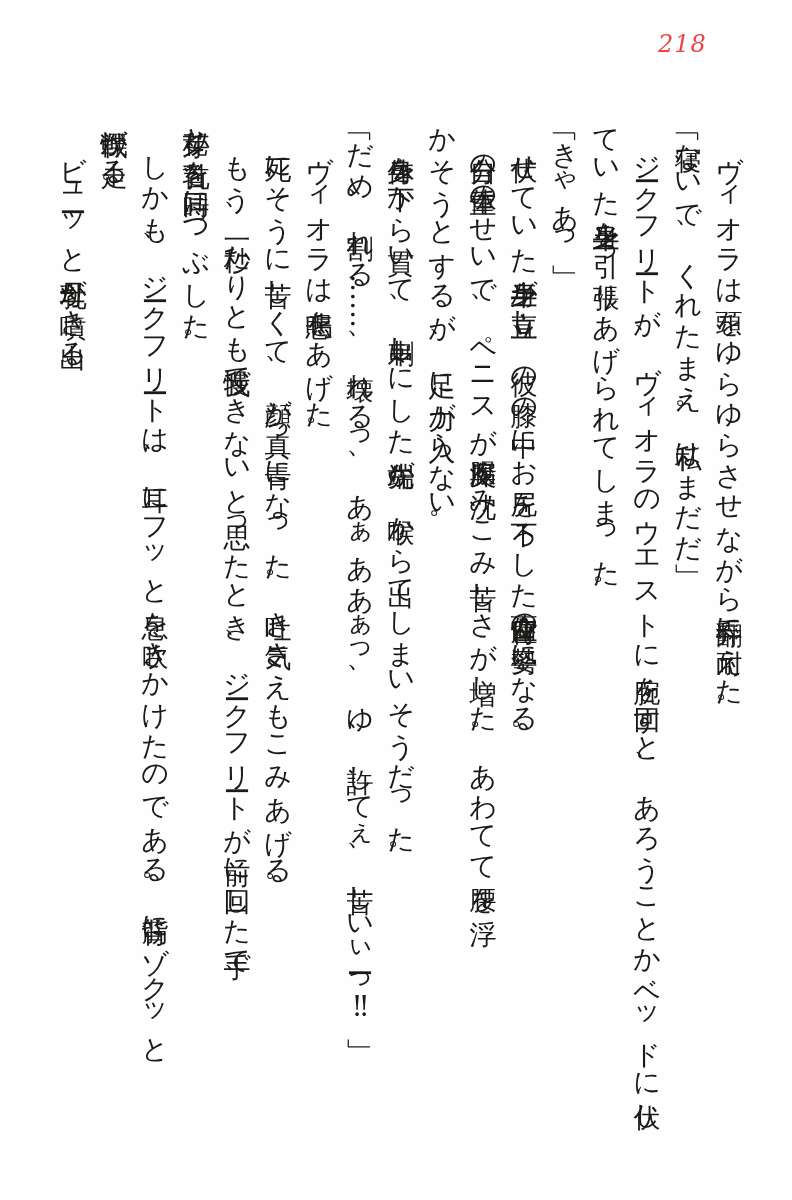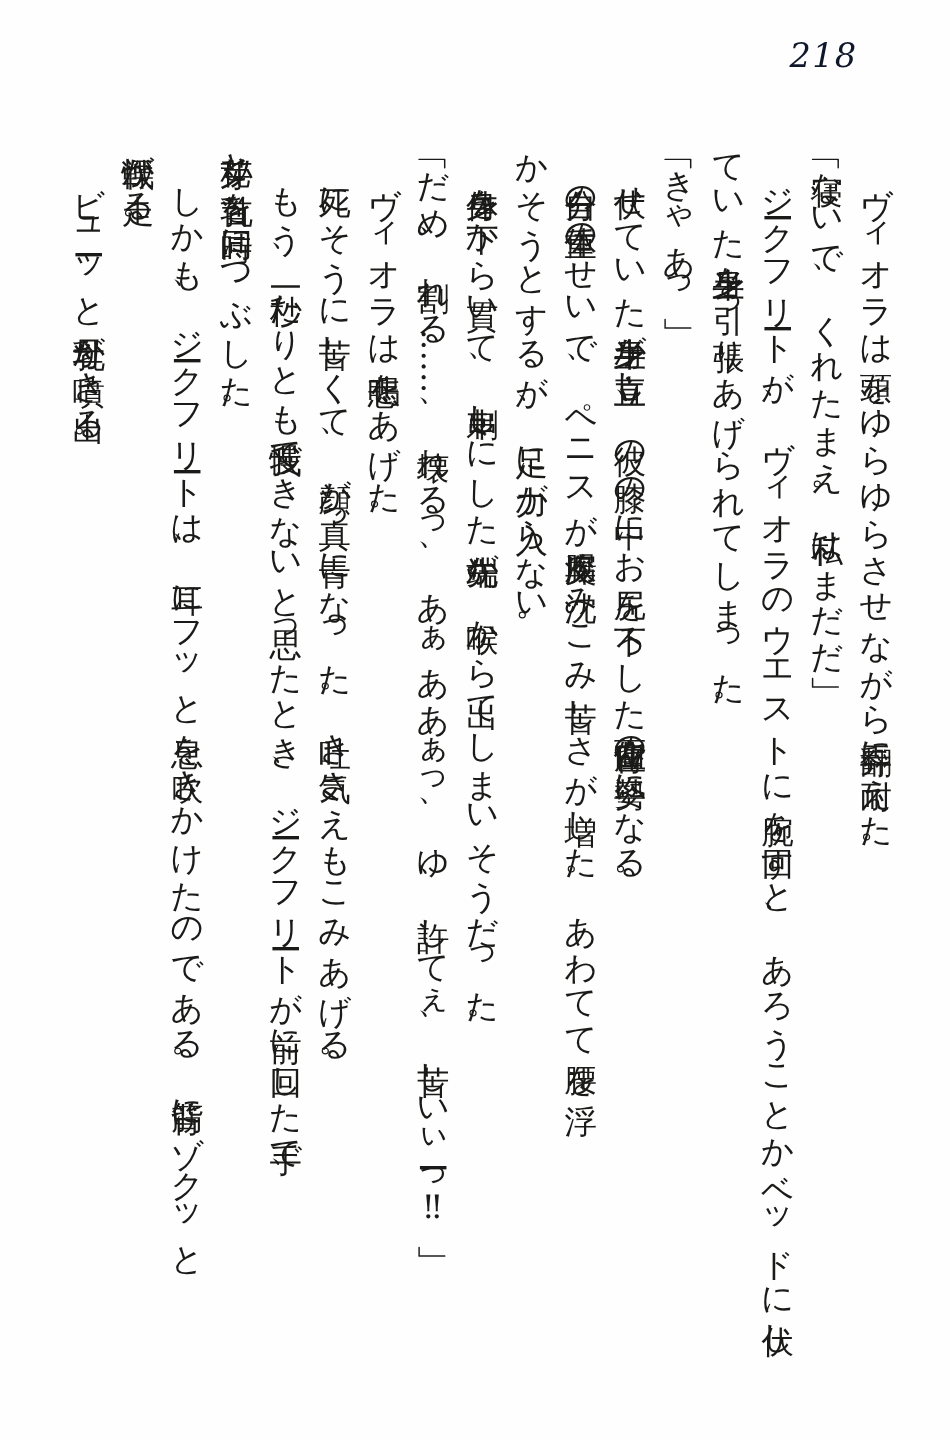--- a/index.html
+++ b/index.html
@@ -18,23 +18,23 @@
     position: absolute;
     inset: 0;
     background: #fefefe;
   }
   .page-number {
     position: absolute;
     top: 30px;
     left: 658px;
     font-family: "DejaVu Serif", "Liberation Serif", serif;
     font-style: italic;
-    font-size: 28px;
+    font-size: 24px;
     letter-spacing: 1px;
-    color: #0f172a;
+    color: #ef4444;
   }
   .text-block {
     position: absolute;
     top: 110px;
     left: 40px;
     width: 710px;
     height: 1062px;
     writing-mode: vertical-rl;
     -webkit-writing-mode: vertical-rl;
     text-orientation: mixed;

